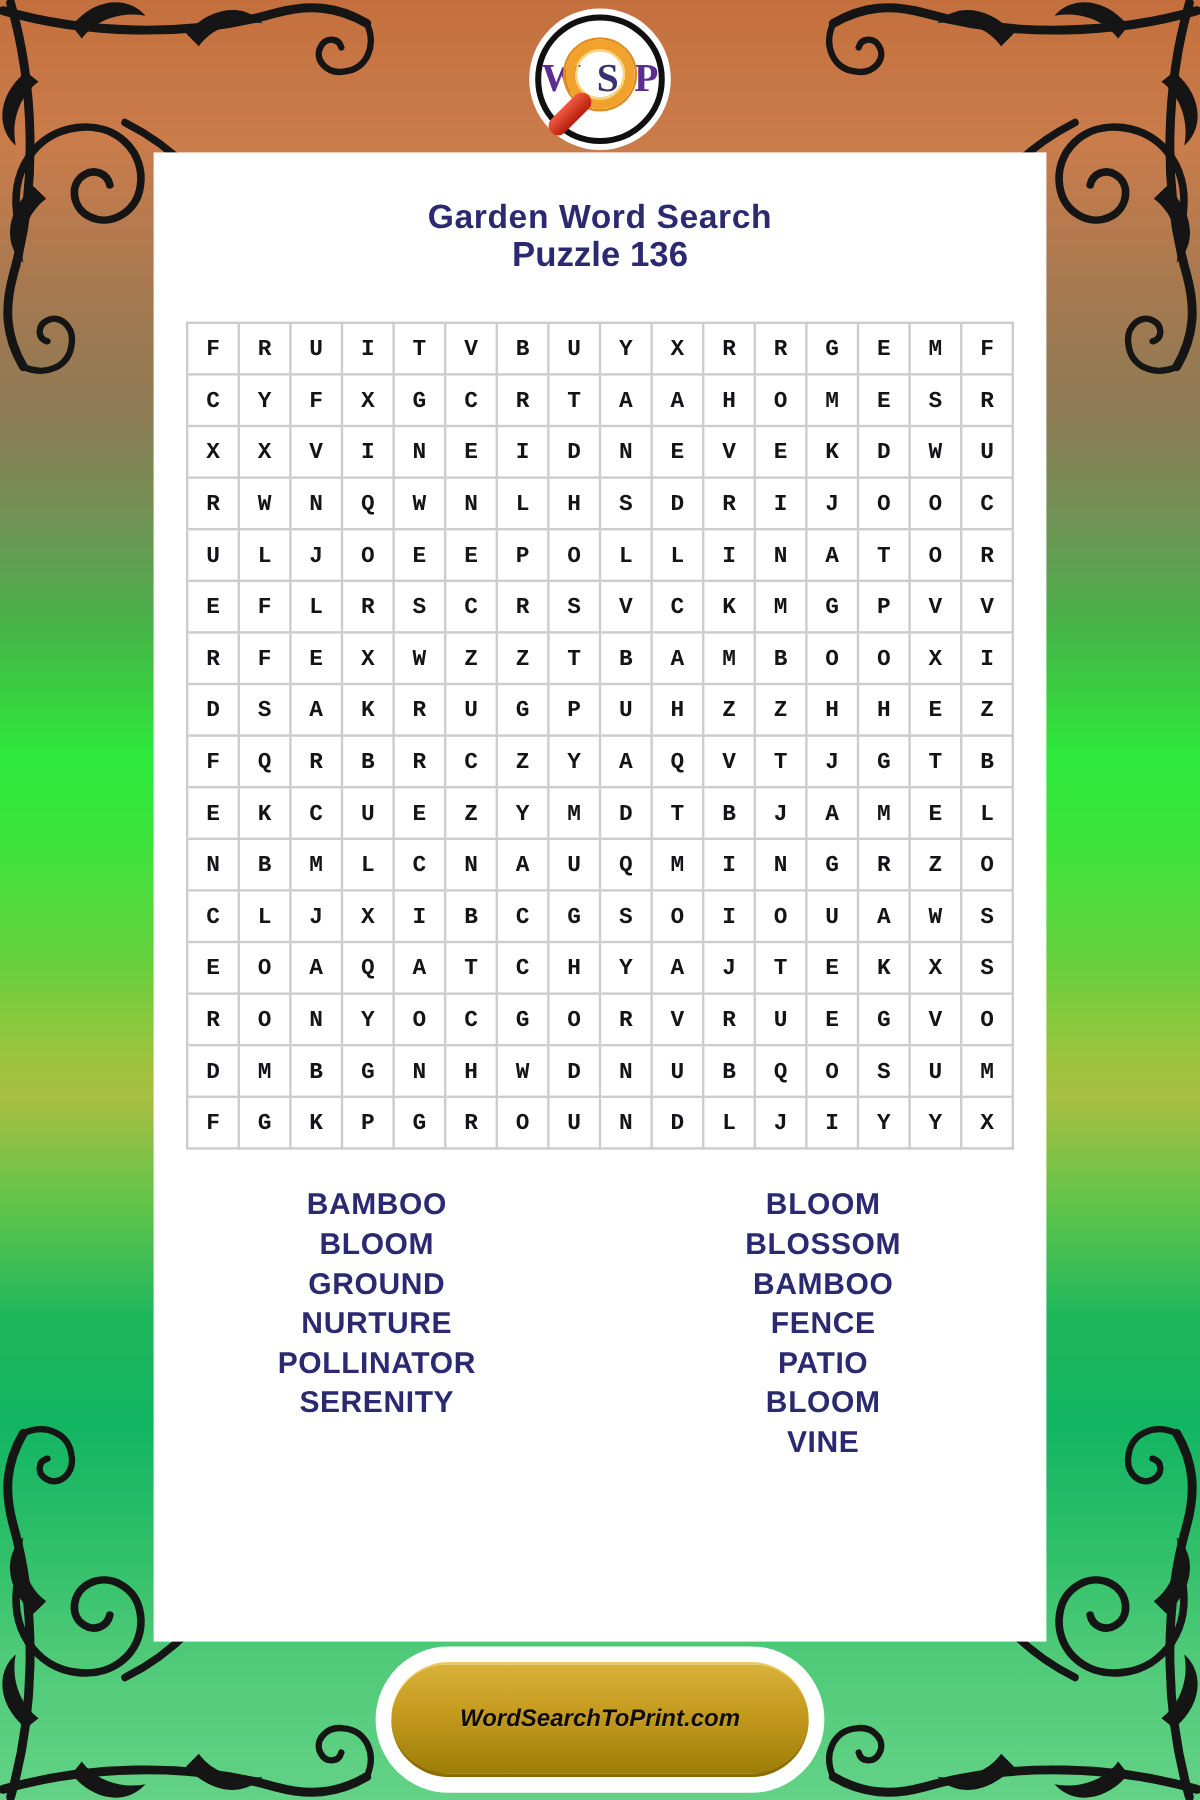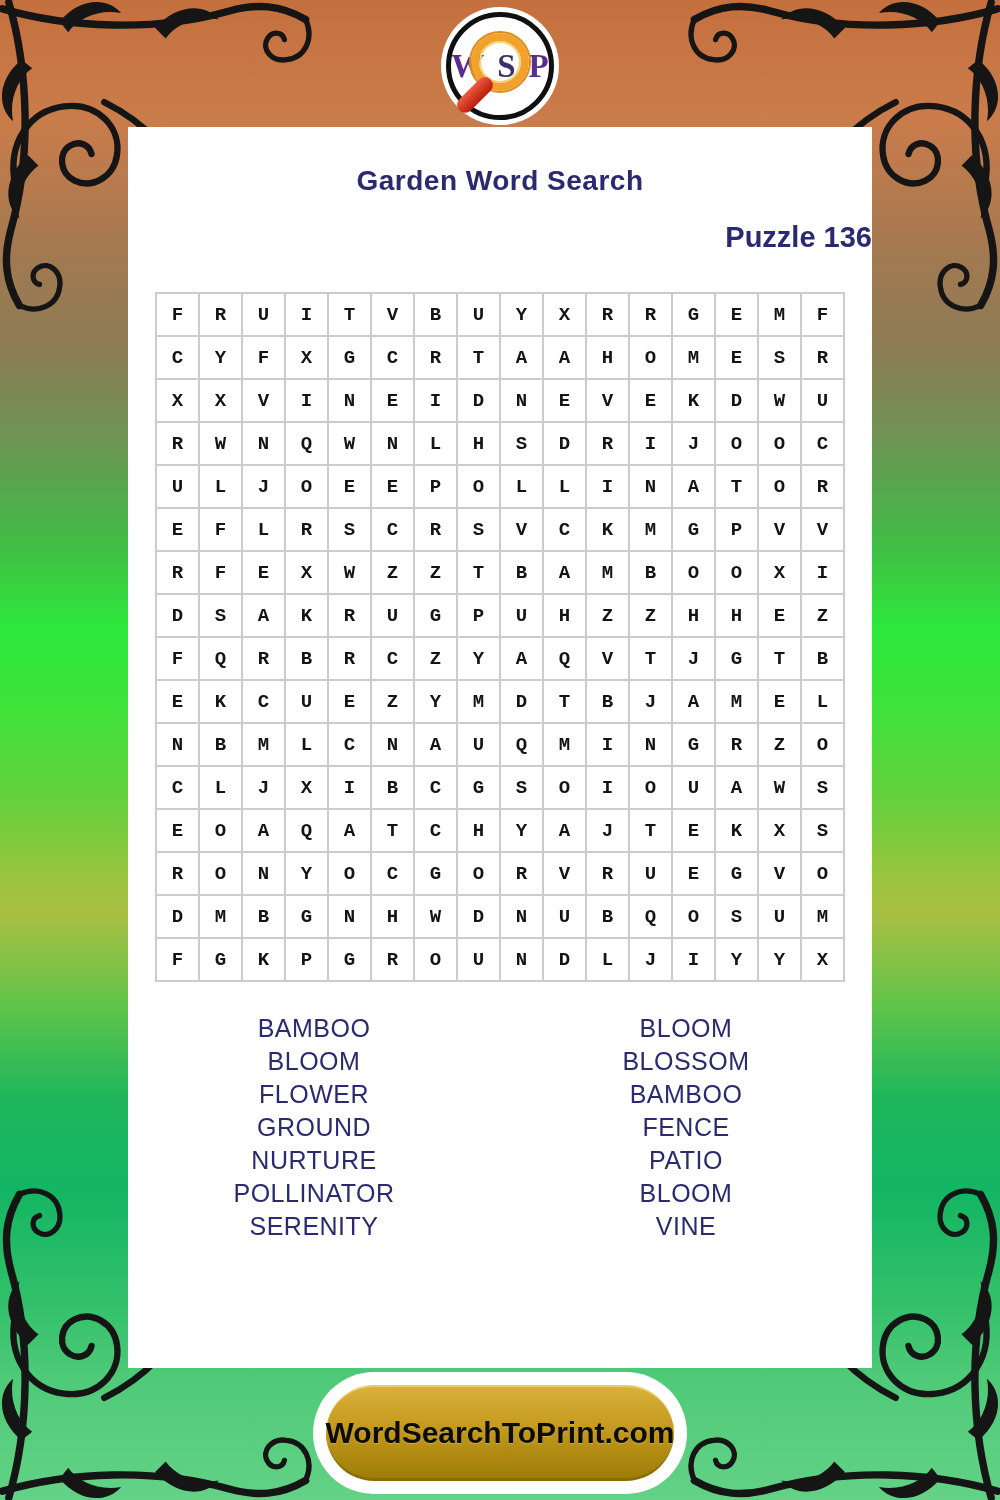--- a/index.html
+++ b/index.html
@@ -36,48 +36,48 @@
           box-shadow:inset 0 0 0 2px #fbd27c, 0 0 0 2px #e08b1e; z-index:-0; pointer-events:none; }
   .magnifier-handle { position:absolute; left:-26px; bottom:-20px; width:44px; height:16px;
           background:linear-gradient(180deg,#ef5a40,#b81d0c); border-radius:9px;
           transform:rotate(-45deg); }
 
   
   .card { position:absolute; left:128px; top:127px; width:744px; height:1241px;
           background:#ffffff; z-index:3; }
   .title { margin-top:38px; text-align:center; font-size:28px; font-weight:bold;
           color:#2b2a70; letter-spacing:0.5px; }
-  .subtitle { margin-top:24px; text-align:right; font-size:29px; font-weight:bold;
+  .subtitle { text-align:center; font-size:29px; font-weight:bold;
           color:#2b2a70; }
 
   
   .grid { width:690px; margin:38px auto 0 auto;
           display:grid; grid-template-columns:repeat(16, 1fr);
           border-top:2px solid #cccccc; border-left:2px solid #cccccc;
           background:#fff; }
   .cell { height:43px; display:flex; align-items:center; justify-content:center;
           border-right:2px solid #cccccc; border-bottom:2px solid #cccccc;
           font-family:"Liberation Mono", monospace; font-weight:bold;
           font-size:19px; color:#141418; }
 
   
   .words { display:flex; margin-top:30px; }
   .word-col { width:50%; text-align:center; }
-  .word { font-size:25px; font-weight:normal; color:#2b2a70; line-height:33px;
+  .word { font-size:25px; font-weight:bold; color:#2b2a70; line-height:33px;
           letter-spacing:0.5px; }
 
   
   .footer-pill { position:absolute; left:313px; top:1372px; width:374px; height:122px;
           background:#ffffff; border-radius:61px; z-index:5; }
   .footer-button { position:absolute; inset:13px; border-radius:48px;
           background:linear-gradient(180deg,#d8b13a 0%, #c49a1d 45%, #9d7d08 100%);
           border-top:2px solid #e9cb66; border-bottom:3px solid #8a6d05;
           display:flex; align-items:center; justify-content:center;
-          font-size:30px; font-weight:bold; color:#0e0b03;
-          text-shadow:0 1px 1px rgba(255,255,255,0.25); cursor:pointer; }
+          font-size:20px; font-weight:bold; color:#0e0b03;
+          text-shadow:0 1px 1px rgba(255,255,255,0.25); cursor:pointer;font-style:italic; }
 </style>
 </head>
 <body>
 
 <svg width="0" height="0" style="position:absolute">
   <defs>
     <g id="flourish-shape" fill="none" stroke="#151515" stroke-linecap="round">
 
       <path d="M8,14 C70,32 152,36 222,16 C248,9 270,10 294,24" stroke-width="7"></path>
 
@@ -388,21 +388,20 @@
       <div class="cell">I</div>
       <div class="cell">Y</div>
       <div class="cell">Y</div>
       <div class="cell">X</div>
     </div>
 
   <div class="words">
     <div class="word-col">
         <div class="word">BAMBOO</div>
         <div class="word">BLOOM</div>
-        <div class="word">FLOWER</div>
         <div class="word">GROUND</div>
         <div class="word">NURTURE</div>
         <div class="word">POLLINATOR</div>
         <div class="word">SERENITY</div>
       </div>
     <div class="word-col">
         <div class="word">BLOOM</div>
         <div class="word">BLOSSOM</div>
         <div class="word">BAMBOO</div>
         <div class="word">FENCE</div>

